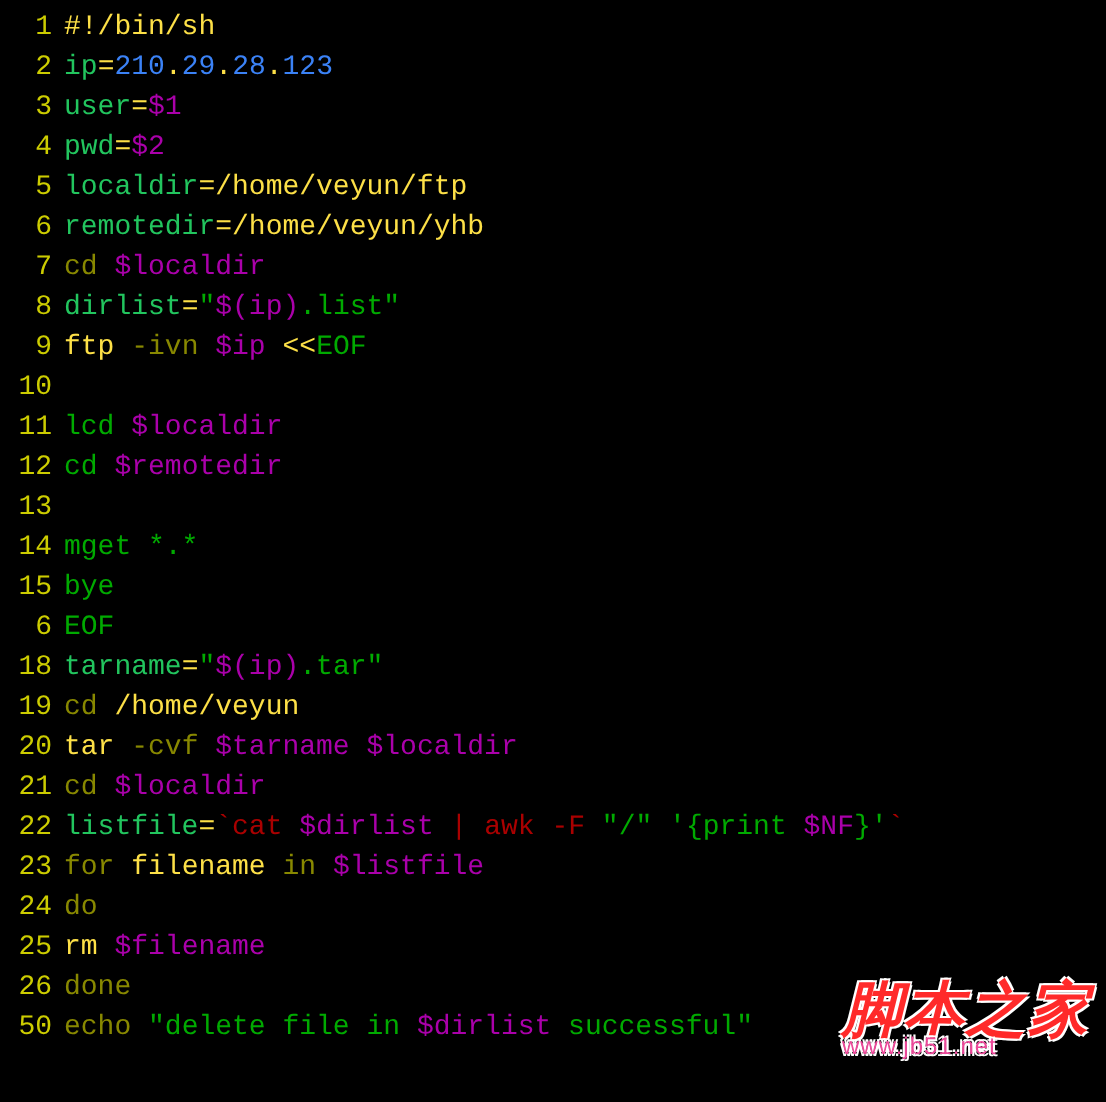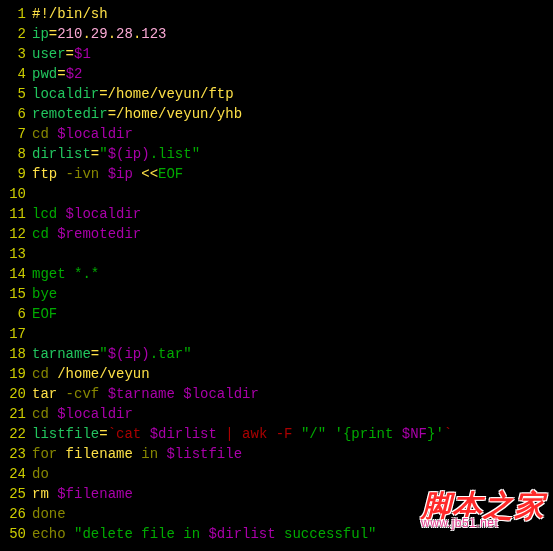--- a/index.html
+++ b/index.html
@@ -27,21 +27,21 @@
     color: #cccc00;
     padding-right: 6px;
     flex-shrink: 0;
     user-select: none;
   }
   .code {
     white-space: pre;
   }
   .c-white   { color: #fde047; }
   .c-cyan    { color: #22c55e; }
-  .c-red     { color: #f9a8d4; }
+  .c-red     { color: #3b82f6; }
   .c-purple  { color: #aa00aa; }
   .c-yellow  { color: #888800; }
   .c-green   { color: #00aa00; }
   .c-dred    { color: #aa0000; }
   .watermark {
     position: absolute;
     right: 8px;
     bottom: 18px;
     text-align: left;
     pointer-events: none;
@@ -77,21 +77,20 @@
     <div class="line"><span class="lineno">7</span><span class="code"><span class="c-yellow">cd</span><span class="c-white"> </span><span class="c-purple">$localdir</span></span></div>
     <div class="line"><span class="lineno">8</span><span class="code"><span class="c-cyan">dirlist</span><span class="c-white">=</span><span class="c-green">"</span><span class="c-purple">$(ip)</span><span class="c-green">.list"</span></span></div>
     <div class="line"><span class="lineno">9</span><span class="code"><span class="c-white">ftp </span><span class="c-yellow">-ivn</span><span class="c-white"> </span><span class="c-purple">$ip</span><span class="c-white"> &lt;&lt;</span><span class="c-green">EOF</span></span></div>
     <div class="line"><span class="lineno">10</span></div>
     <div class="line"><span class="lineno">11</span><span class="code"><span class="c-green">lcd </span><span class="c-purple">$localdir</span></span></div>
     <div class="line"><span class="lineno">12</span><span class="code"><span class="c-green">cd </span><span class="c-purple">$remotedir</span></span></div>
     <div class="line"><span class="lineno">13</span></div>
     <div class="line"><span class="lineno">14</span><span class="code"><span class="c-green">mget *.*</span></span></div>
     <div class="line"><span class="lineno">15</span><span class="code"><span class="c-green">bye</span></span></div>
     <div class="line"><span class="lineno">6</span><span class="code"><span class="c-green">EOF</span></span></div>
-    <div class="line"><span class="lineno">17</span><span class="code"><span class="c-white"></span></span></div>
     <div class="line"><span class="lineno">18</span><span class="code"><span class="c-cyan">tarname</span><span class="c-white">=</span><span class="c-green">"</span><span class="c-purple">$(ip)</span><span class="c-green">.tar"</span></span></div>
     <div class="line"><span class="lineno">19</span><span class="code"><span class="c-yellow">cd</span><span class="c-white"> /home/veyun</span></span></div>
     <div class="line"><span class="lineno">20</span><span class="code"><span class="c-white">tar </span><span class="c-yellow">-cvf</span><span class="c-white"> </span><span class="c-purple">$tarname</span><span class="c-white"> </span><span class="c-purple">$localdir</span></span></div>
     <div class="line"><span class="lineno">21</span><span class="code"><span class="c-yellow">cd</span><span class="c-white"> </span><span class="c-purple">$localdir</span></span></div>
     <div class="line"><span class="lineno">22</span><span class="code"><span class="c-cyan">listfile</span><span class="c-white">=</span><span class="c-dred">`</span><span class="c-dred">cat </span><span class="c-purple">$dirlist</span><span class="c-dred"> | </span><span class="c-dred">awk</span><span class="c-dred"> </span><span class="c-dred">-F</span><span class="c-dred"> </span><span class="c-green">"/"</span><span class="c-dred"> </span><span class="c-green">'{print </span><span class="c-purple">$NF</span><span class="c-green">}'</span><span class="c-dred">`</span></span></div>
     <div class="line"><span class="lineno">23</span><span class="code"><span class="c-yellow">for</span><span class="c-white"> filename </span><span class="c-yellow">in</span><span class="c-white"> </span><span class="c-purple">$listfile</span></span></div>
     <div class="line"><span class="lineno">24</span><span class="code"><span class="c-yellow">do</span></span></div>
     <div class="line"><span class="lineno">25</span><span class="code"><span class="c-white">rm </span><span class="c-purple">$filename</span></span></div>
     <div class="line"><span class="lineno">26</span><span class="code"><span class="c-yellow">done</span></span></div>
     <div class="line"><span class="lineno">50</span><span class="code"><span class="c-yellow">echo</span><span class="c-white"> </span><span class="c-green">"delete file in </span><span class="c-purple">$dirlist</span><span class="c-green"> successful"</span></span></div>

